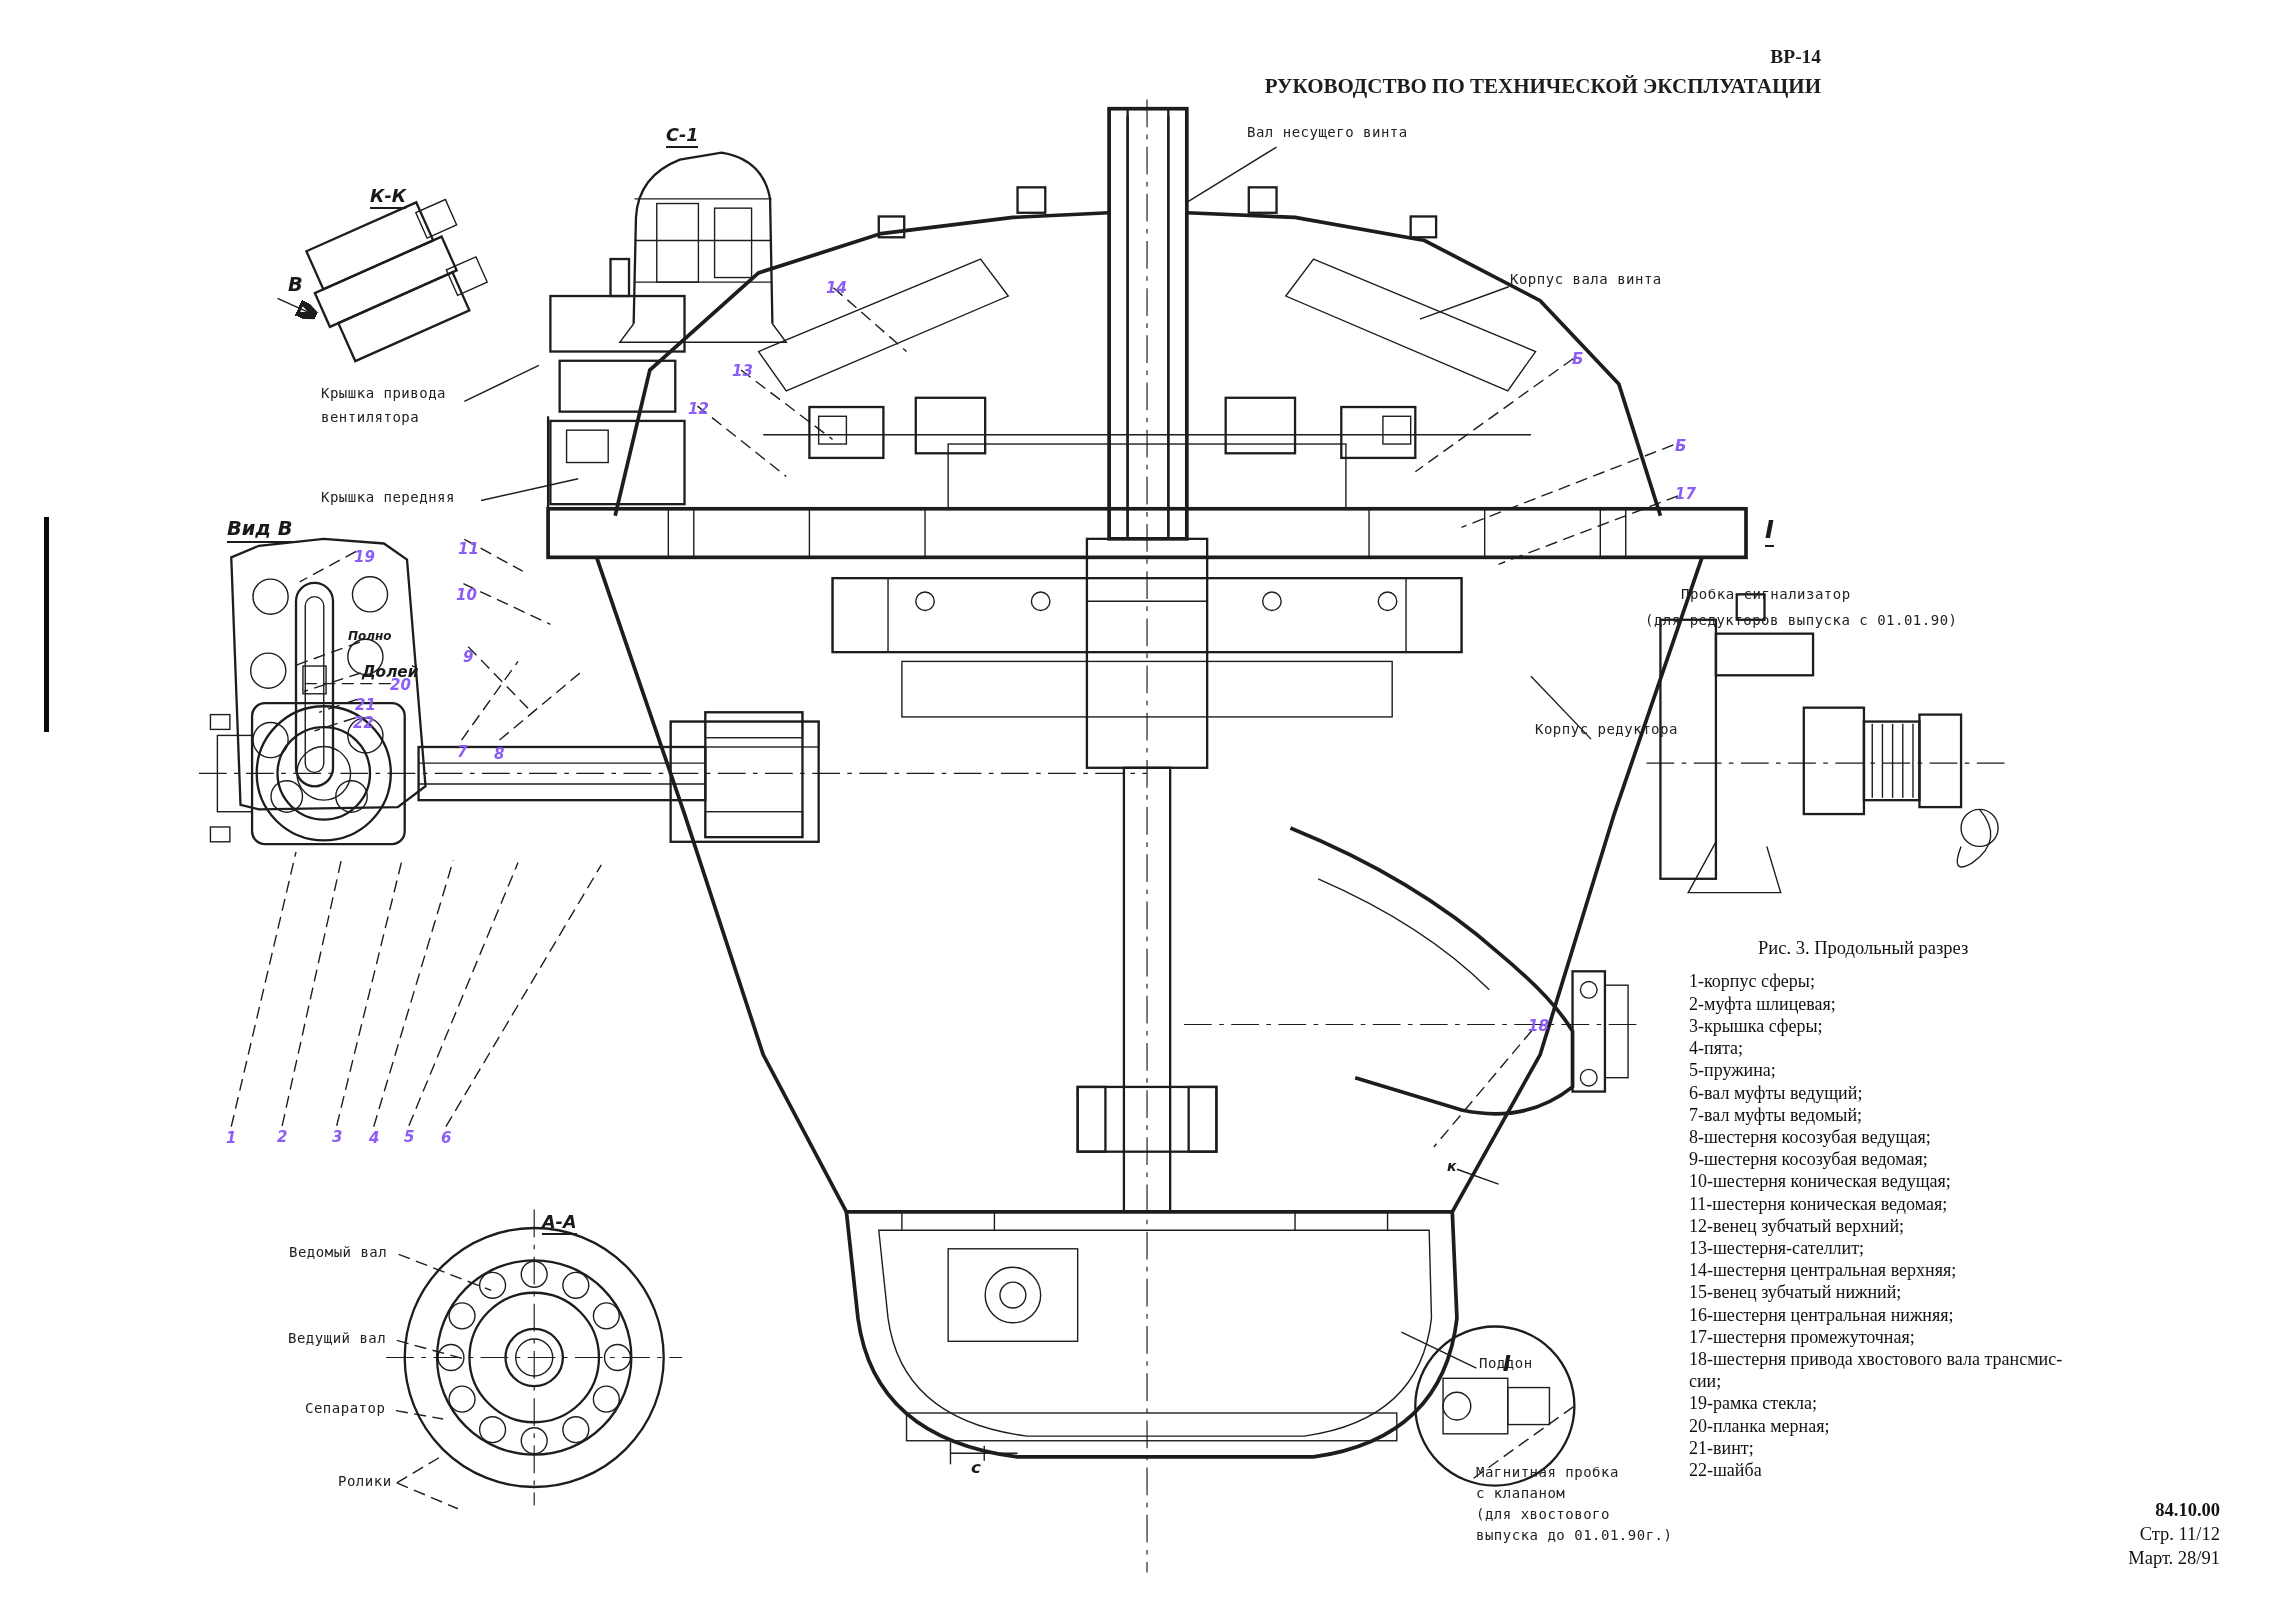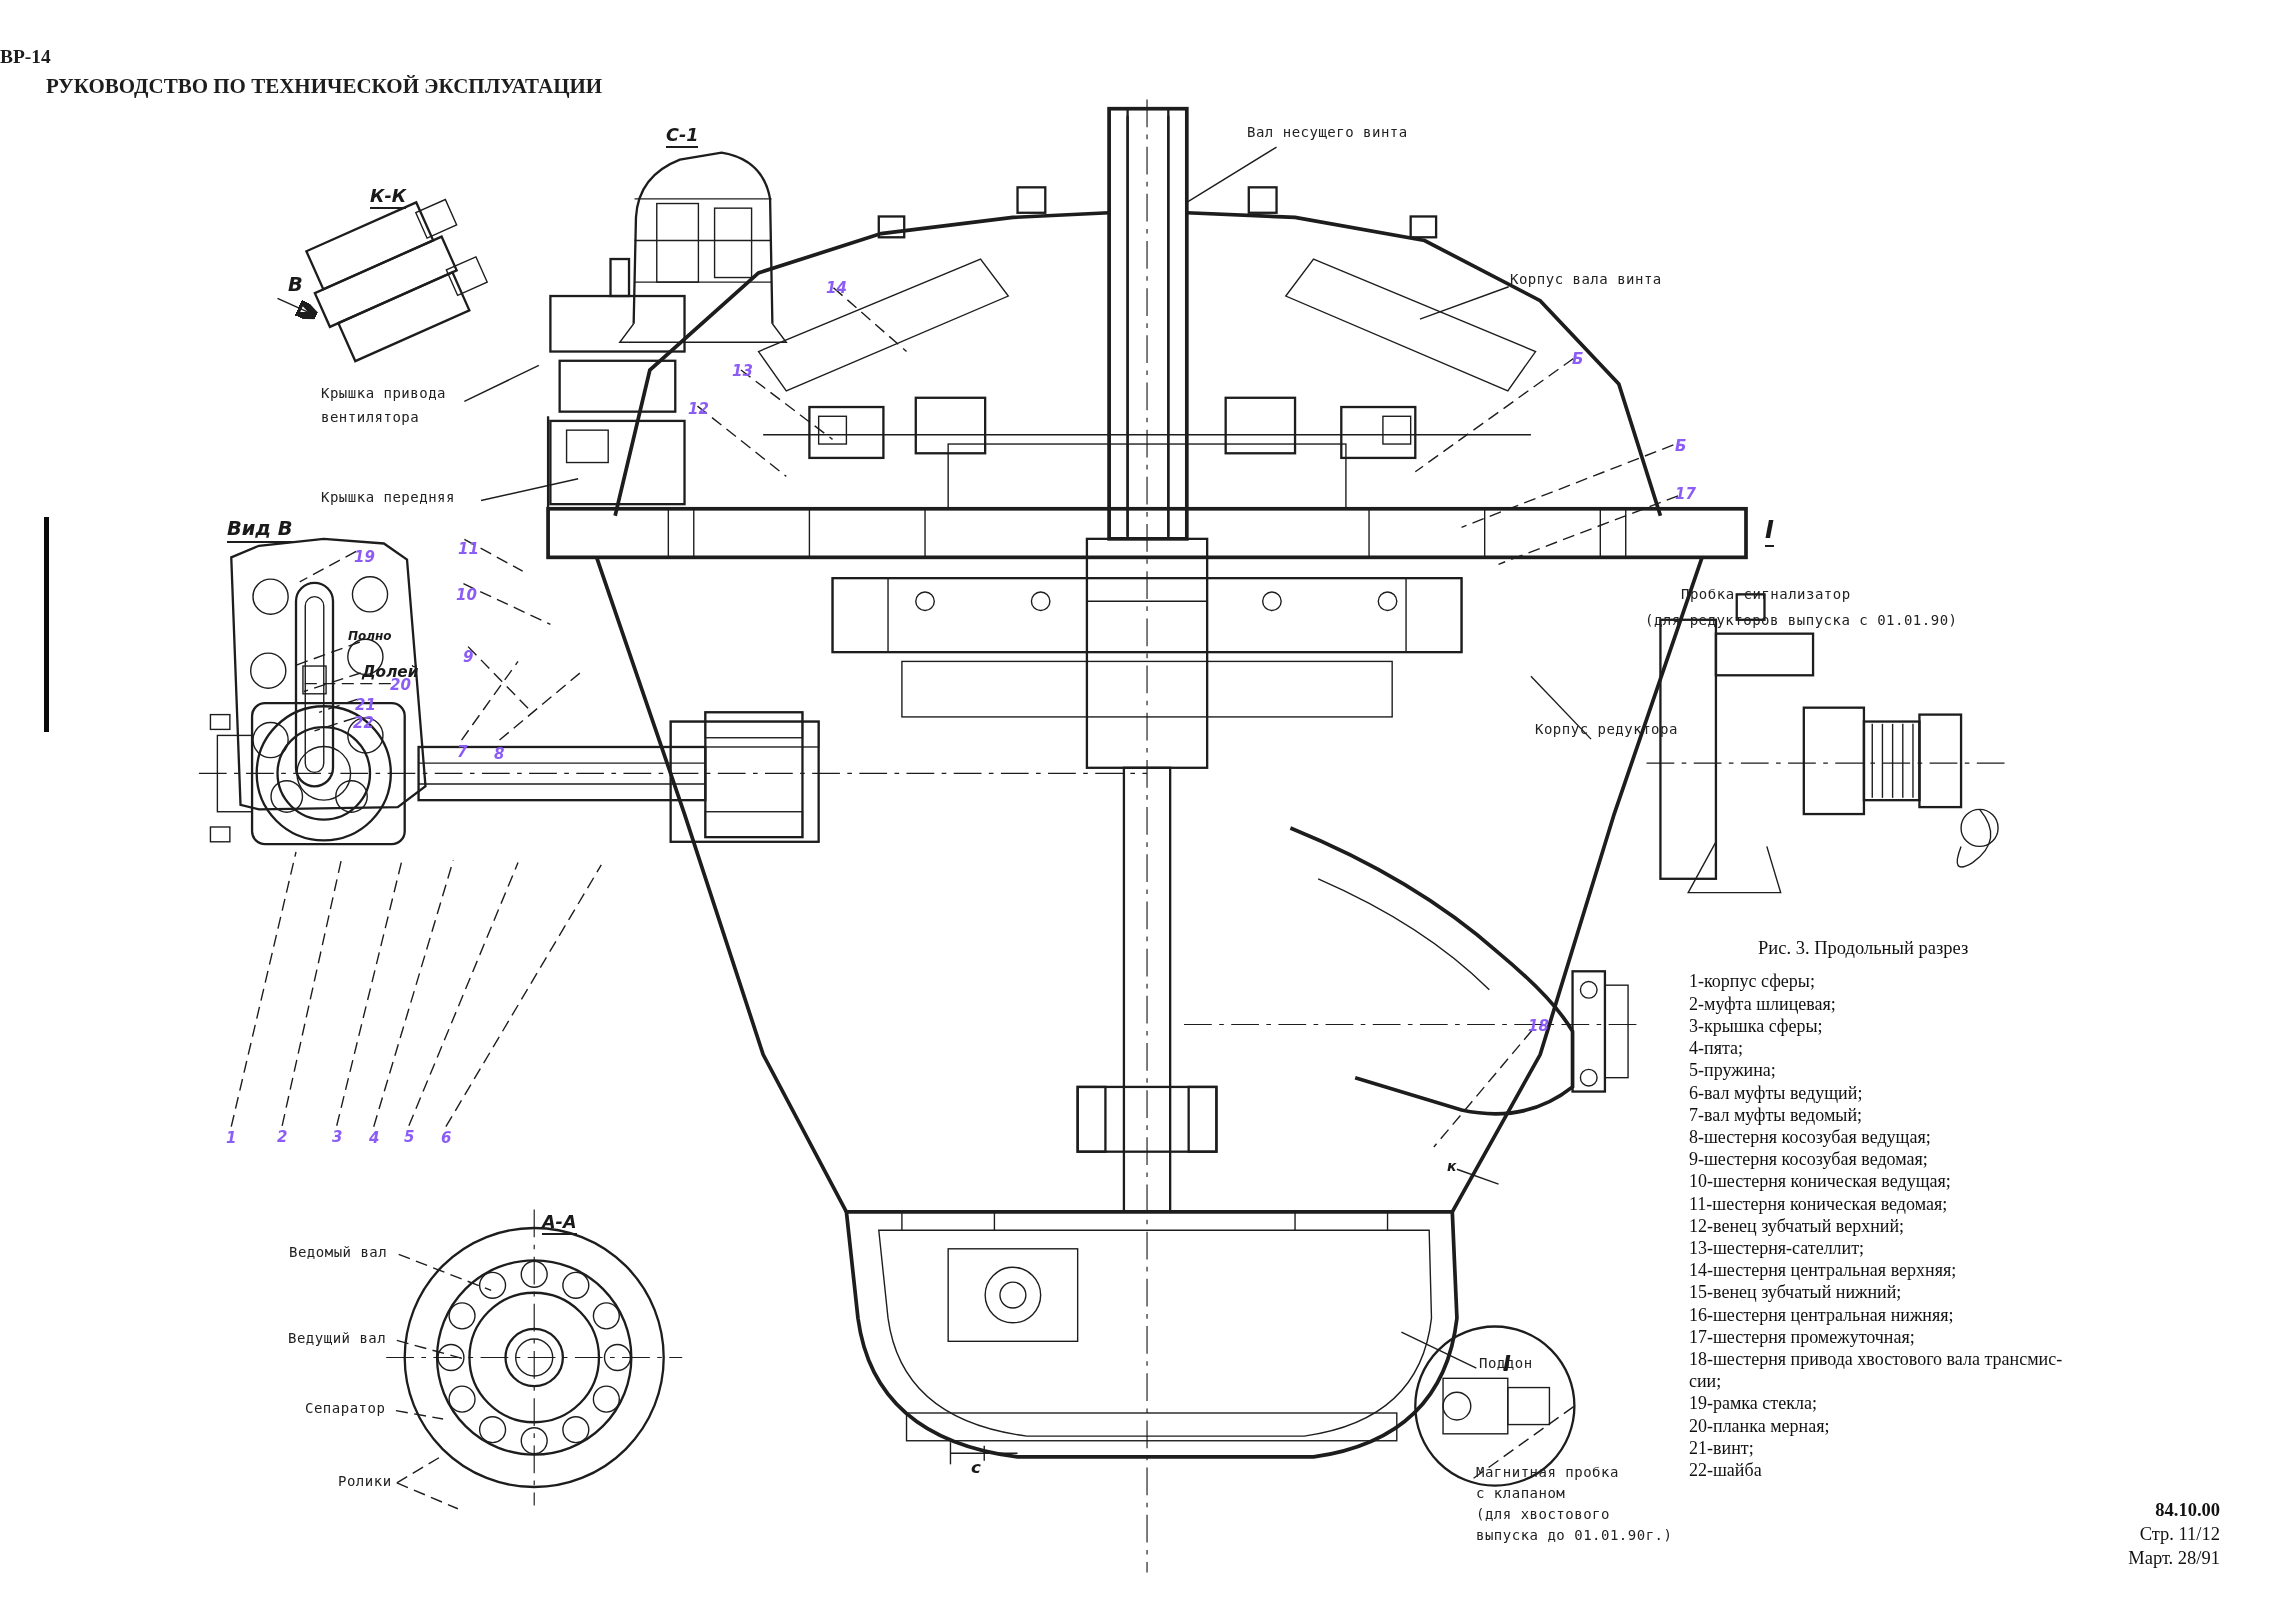--- a/index.html
+++ b/index.html
@@ -1,19 +1,19 @@
 <!DOCTYPE html>
 <html style="font-size:7.4px"><head>
 <meta charset="utf-8">
 <style>
   html,body{margin:0;padding:0;background:#888;}
   .page{position:relative;width:2295px;height:1623px;background:#ffffff;
         font-family:"Liberation Serif",serif;color:#1d1d1d;overflow:hidden;}
   .abs{position:absolute;}
-  .hdr{left:0;width:1821px;text-align:left;font-weight:bold;white-space:nowrap;}
+  .hdr{left:0;width:1821px;text-align:right;font-weight:bold;white-space:nowrap;}
   .lbl{font-family:"DejaVu Sans Mono",monospace;font-size:14px;letter-spacing:0.5px;
        white-space:nowrap;color:#222;}
   .hand{font-family:"DejaVu Sans",sans-serif;font-style:italic;font-weight:bold;
         white-space:nowrap;color:#1a1a1a;}
   .callout{font-family:"DejaVu Sans",sans-serif;font-style:italic;font-weight:bold;
            font-size:15px;white-space:nowrap;color:#8b5cf6;}
   .ul{border-bottom:2.3px solid #1d1d1d;padding-bottom:1.4px;}
   .legend-line{font-size:18px;white-space:nowrap;color:#111;}
   .caption{font-size:18.5px;white-space:nowrap;color:#111;}
   .footer{width:259px;text-align:right;font-size:18.5px;line-height:24px;color:#111;}
@@ -281,21 +281,21 @@
       <line class="ldd" x1="778" y1="1388" x2="635" y2="1440"></line>
       <line class="ldd" x1="780" y1="1455" x2="657" y2="1495"></line>
       <line class="ldd" x1="845" y1="1478" x2="658" y2="1478"></line>
       <line class="ldd" x1="772" y1="1512" x2="690" y2="1540"></line>
       <line class="ldd" x1="768" y1="1552" x2="680" y2="1580"></line>
       <line class="ld" x1="3150" y1="2528" x2="3240" y2="2560"></line>
     </g>
   </svg>
 
   <div class="abs hdr" style="top:46px;font-size:19.4px;">ВР-14</div>
-  <div class="abs hdr" style="top:74px;font-size:21px;padding-left:46px;">РУКОВОДСТВО ПО ТЕХНИЧЕСКОЙ ЭКСПЛУАТАЦИИ</div>
+  <div class="abs hdr" style="top:74px;font-size:21px;">РУКОВОДСТВО ПО ТЕХНИЧЕСКОЙ ЭКСПЛУАТАЦИИ</div>
 
   <div class="abs revbar" style="left:44px;top:517px;"></div>
 
   <div class="abs lbl" style="left:1247px;top:124px;">Вал несущего винта</div>
   <div class="abs lbl" style="left:1510px;top:271px;">Корпус вала винта</div>
   <div class="abs lbl" style="left:321px;top:385px;">Крышка привода</div>
   <div class="abs lbl" style="left:321px;top:409px;">вентилятора</div>
   <div class="abs lbl" style="left:321px;top:489px;">Крышка передняя</div>
   <div class="abs hand ul" style="left:227px;top:517px;font-size:19.4px;">Вид В</div>
   <div class="abs hand" style="left:348px;top:629px;font-size:12px;">Полно</div>

